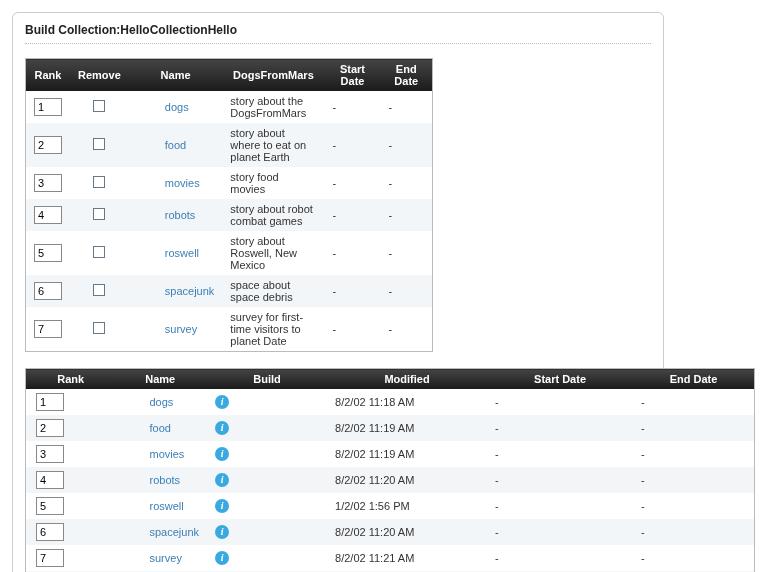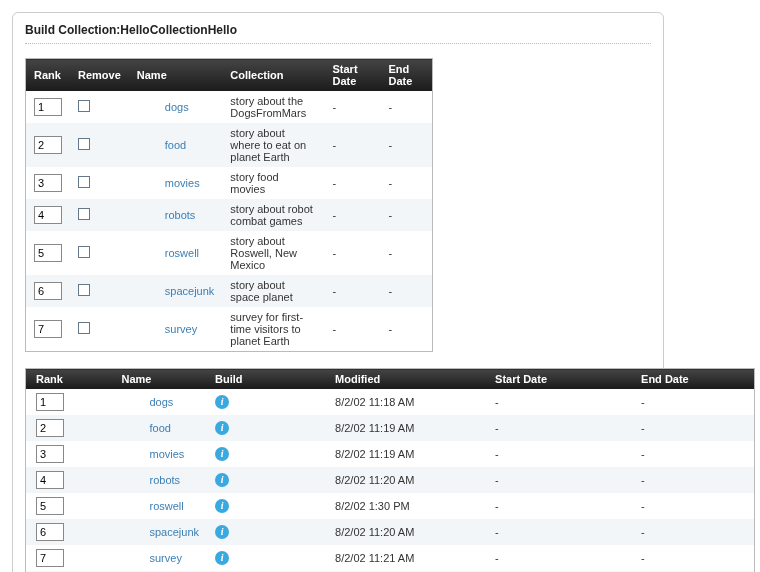--- a/index.html
+++ b/index.html
@@ -39,21 +39,21 @@
   .table {
     border: 1px solid #bbb;
     border-collapse: collapse;
     background: #fff;
   }
   .table th {
     background: linear-gradient(#444, #1a1a1a);
     color: #fff;
     font-size: 11px;
     font-weight: bold;
-    text-align: left;
+    text-align: center;
     padding: 4px 8px;
     border: none;
   }
   .table td {
     padding: 4px 8px;
     font-size: 11px;
     color: #333;
     vertical-align: middle;
   }
   .table tbody tr:nth-child(even) td {
@@ -92,21 +92,21 @@
     font-weight: bold;
     font-style: italic;
     display: inline-flex;
     align-items: center;
     justify-content: center;
     line-height: 1;
     font-family: Georgia, serif;
   }
   .t1 { width: 408px; }
   .t1 th:nth-child(1), .t1 td:nth-child(1){ width:40px; }
-  .t1 th:nth-child(2), .t1 td:nth-child(2){ width:48px; text-align:left; }
+  .t1 th:nth-child(2), .t1 td:nth-child(2){ width:48px; text-align:center; }
   .t1 th:nth-child(3), .t1 td:nth-child(3){ width:56px; }
   .t1 th:nth-child(4), .t1 td:nth-child(4){ }
   .t1 th:nth-child(5), .t1 td:nth-child(5){ width:56px; }
   .t1 th:nth-child(6), .t1 td:nth-child(6){ width:52px; }
 
   .t2 { width: 730px; margin-bottom: 18px;}
   .t2 th:nth-child(1), .t2 td:nth-child(1){ width:88px; padding-left:10px;}
   .t2 th:nth-child(2), .t2 td:nth-child(2){ width:82px; }
   .t2 th:nth-child(3), .t2 td:nth-child(3){ width:120px; }
   .t2 th:nth-child(4), .t2 td:nth-child(4){ width:160px; }
@@ -119,21 +119,21 @@
 
 <h1 class="page-title">Build Collection:HelloCollectionHello</h1>
 <hr class="dotted">
 
 <table class="table t1">
   <thead>
     <tr>
       <th>Rank</th>
       <th>Remove</th>
       <th>Name</th>
-      <th>Collection</th>
+      <th>DogsFromMars</th>
       <th>Start Date</th>
       <th>End Date</th>
     </tr>
   </thead>
   <tbody id="t1body">
         <tr>
           <td><input class="rank-input" value="1" style=""></td>
           <td><span class="chk"></span></td>
           <td><span class="link">dogs</span></td>
           <td>story about the DogsFromMars</td>
@@ -169,29 +169,29 @@
           <td><span class="chk"></span></td>
           <td><span class="link">roswell</span></td>
           <td>story about Roswell, New Mexico</td>
           <td>-</td>
           <td>-</td>
         </tr>
         <tr>
           <td><input class="rank-input" value="6" style=""></td>
           <td><span class="chk"></span></td>
           <td><span class="link">spacejunk</span></td>
-          <td>story about space planet</td>
+          <td>space about space debris</td>
           <td>-</td>
           <td>-</td>
         </tr>
         <tr>
           <td><input class="rank-input" value="7" style=""></td>
           <td><span class="chk"></span></td>
           <td><span class="link">survey</span></td>
-          <td>survey for first-time visitors to planet Earth</td>
+          <td>survey for first-time visitors to planet Date</td>
           <td>-</td>
           <td>-</td>
         </tr>
       </tbody>
 </table>
 
 <div style="height:16px"></div>
 
 <table class="table t2">
   <thead>
@@ -234,21 +234,21 @@
           <td><span class="link">robots</span></td>
           <td><span class="info-icon">i</span></td>
           <td>8/2/02 11:20 AM</td>
           <td>-</td>
           <td>-</td>
         </tr>
         <tr>
           <td><input class="rank-input" value="5" style=""></td>
           <td><span class="link">roswell</span></td>
           <td><span class="info-icon">i</span></td>
-          <td>8/2/02 1:30 PM</td>
+          <td>1/2/02 1:56 PM</td>
           <td>-</td>
           <td>-</td>
         </tr>
         <tr>
           <td><input class="rank-input" value="6" style=""></td>
           <td><span class="link">spacejunk</span></td>
           <td><span class="info-icon">i</span></td>
           <td>8/2/02 11:20 AM</td>
           <td>-</td>
           <td>-</td>

